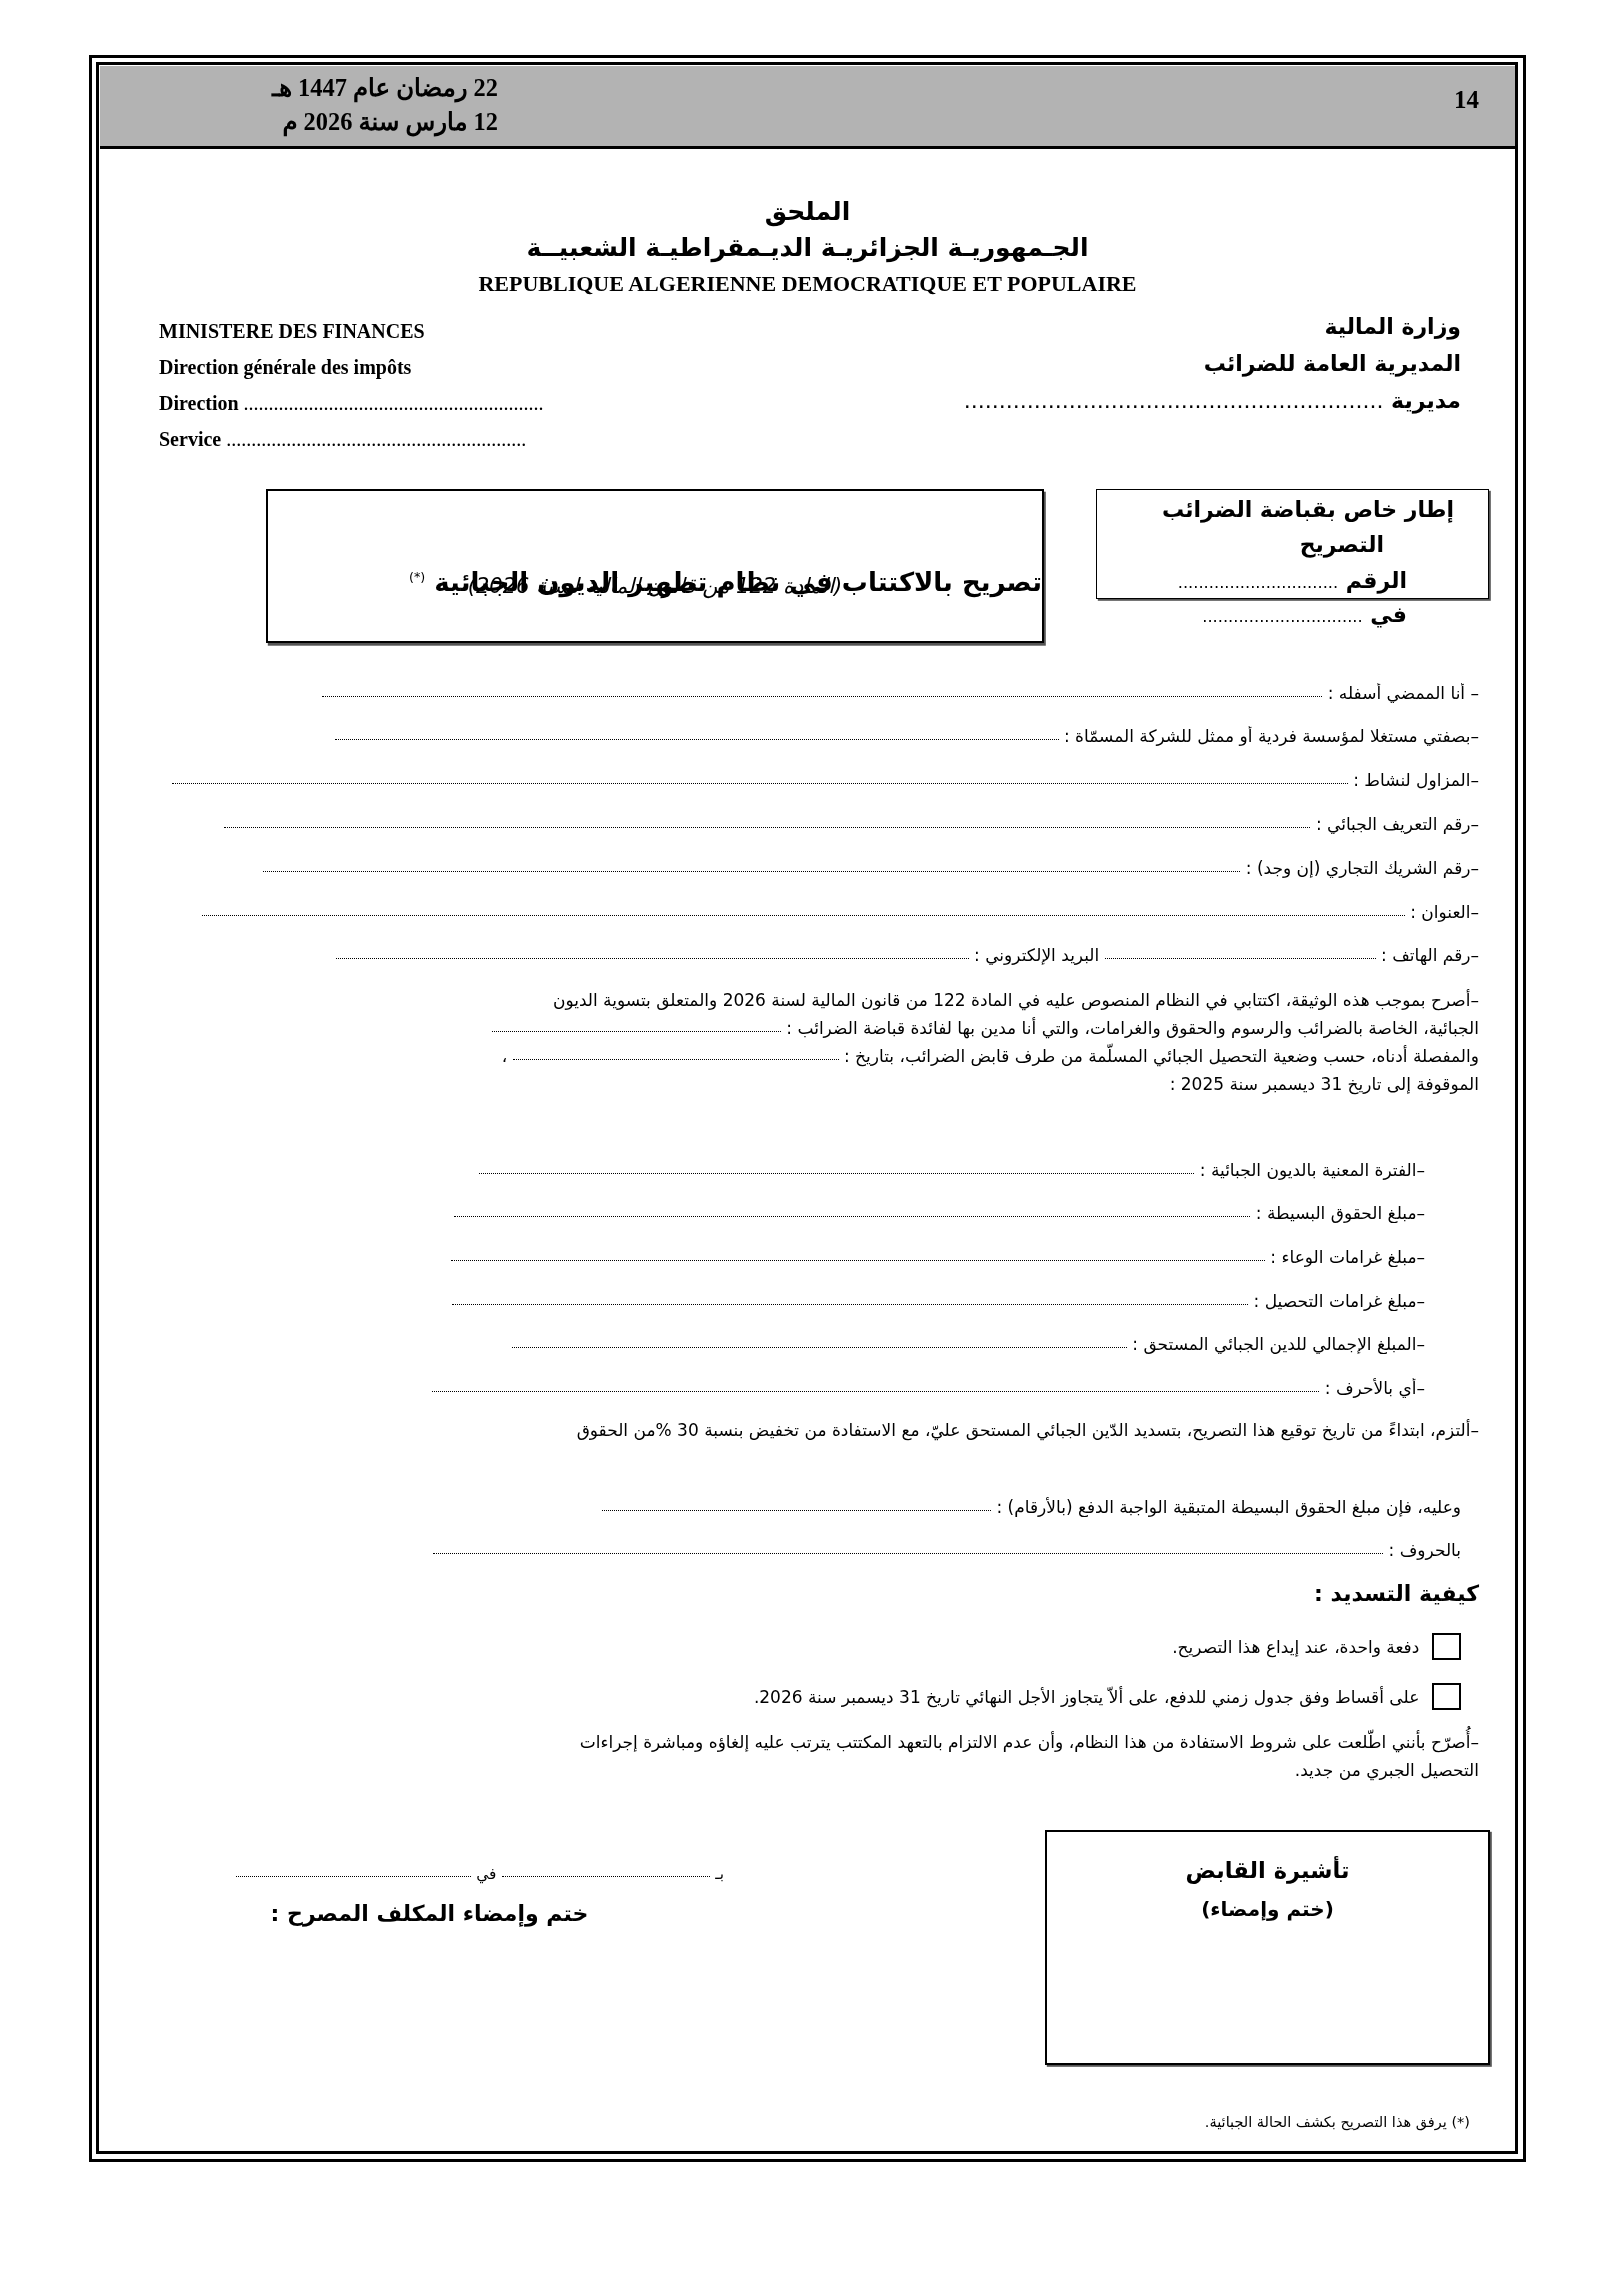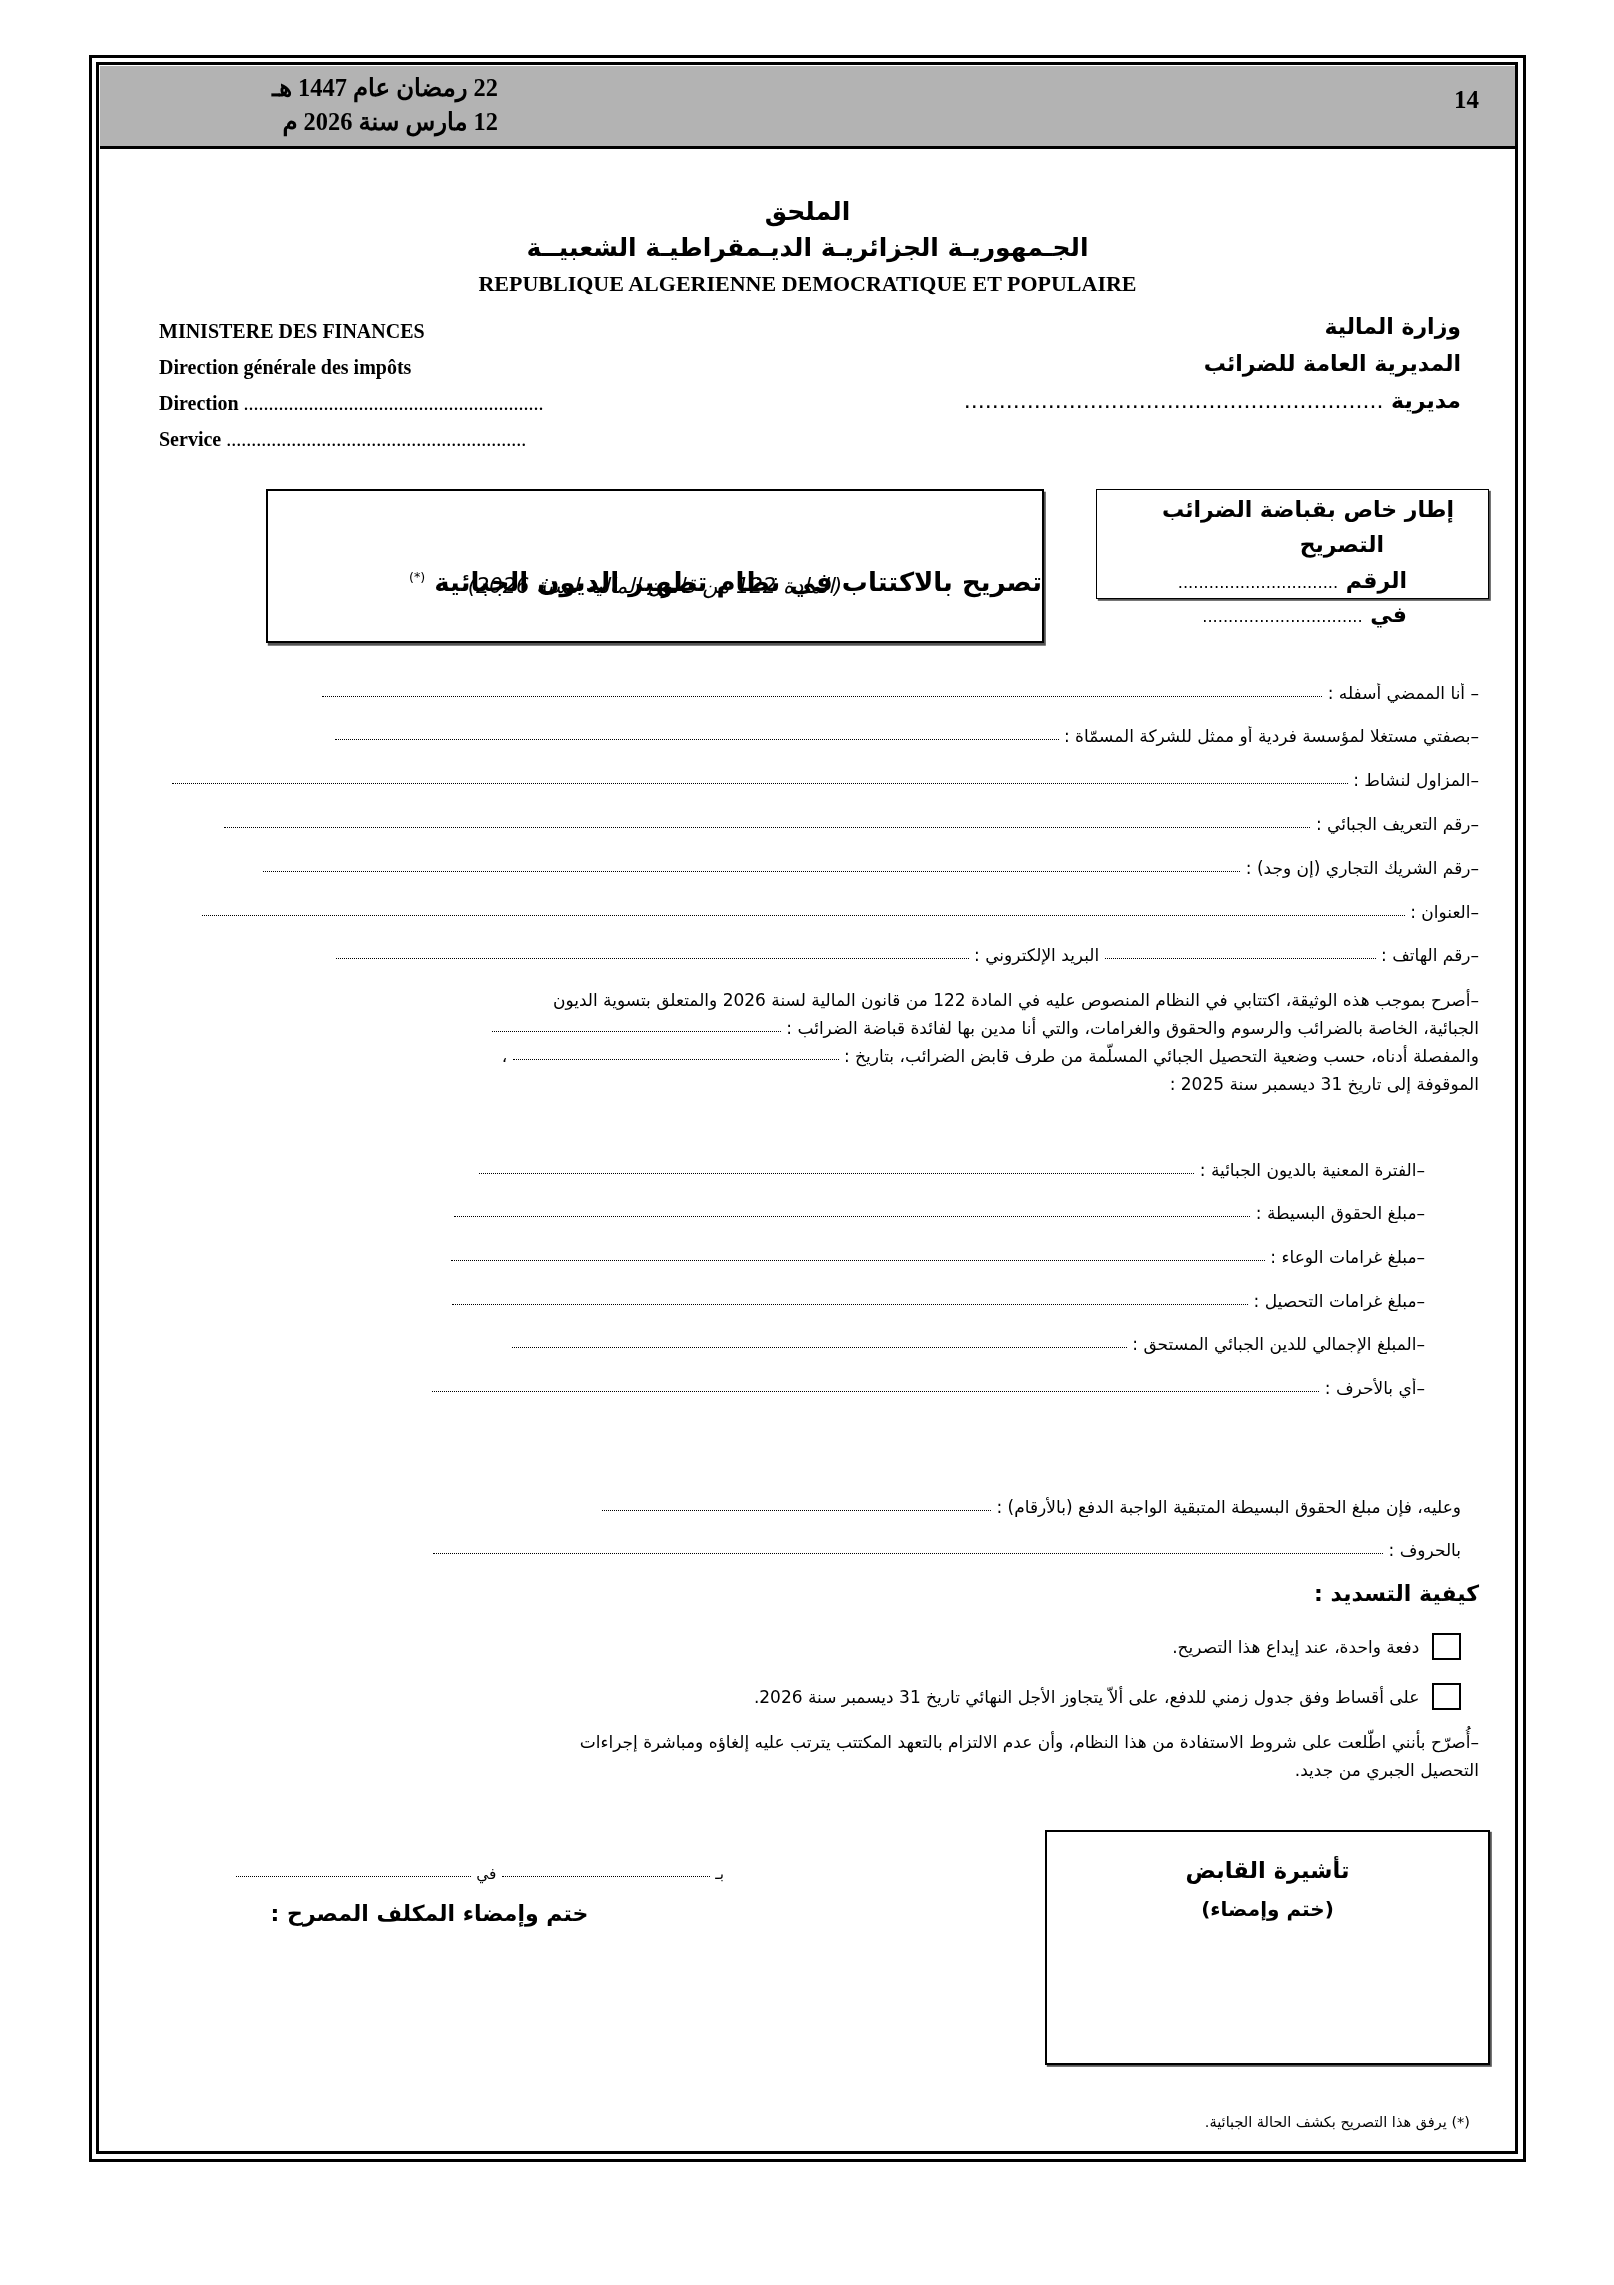--- a/index.html
+++ b/index.html
@@ -149,20 +149,21 @@
   <span class="lbl">–مبلغ غرامات التحصيل :</span><span class="dotfill" style="width:796px"></span>
 </div>
 <div class="abs field indent-field" style="top:1334px">
   <span class="lbl">–المبلغ الإجمالي للدين الجبائي المستحق :</span><span class="dotfill" style="width:615px"></span>
 </div>
 <div class="abs field indent-field" style="top:1378px">
   <span class="lbl">–أي بالأحرف :</span><span class="dotfill" style="width:887px"></span>
 </div>
 
 <div class="abs para" style="top:1416px">
+  <div>–ألتزم، ابتداءً من تاريخ توقيع هذا التصريح، بتسديد الدّين الجبائي المستحق عليّ، مع الاستفادة من تخفيض بنسبة 30 %من الحقوق</div>
 </div>
 
 <div class="abs field" style="right:154px;top:1497px">
   <span class="lbl">وعليه، فإن مبلغ الحقوق البسيطة المتبقية الواجبة الدفع (بالأرقام) :</span><span class="dotfill" style="width:389px"></span>
 </div>
 <div class="abs field" style="right:154px;top:1540px">
   <span class="lbl">بالحروف :</span><span class="dotfill" style="width:950px"></span>
 </div>
 
 <div class="abs section-title rtl">كيفية التسديد :</div>

